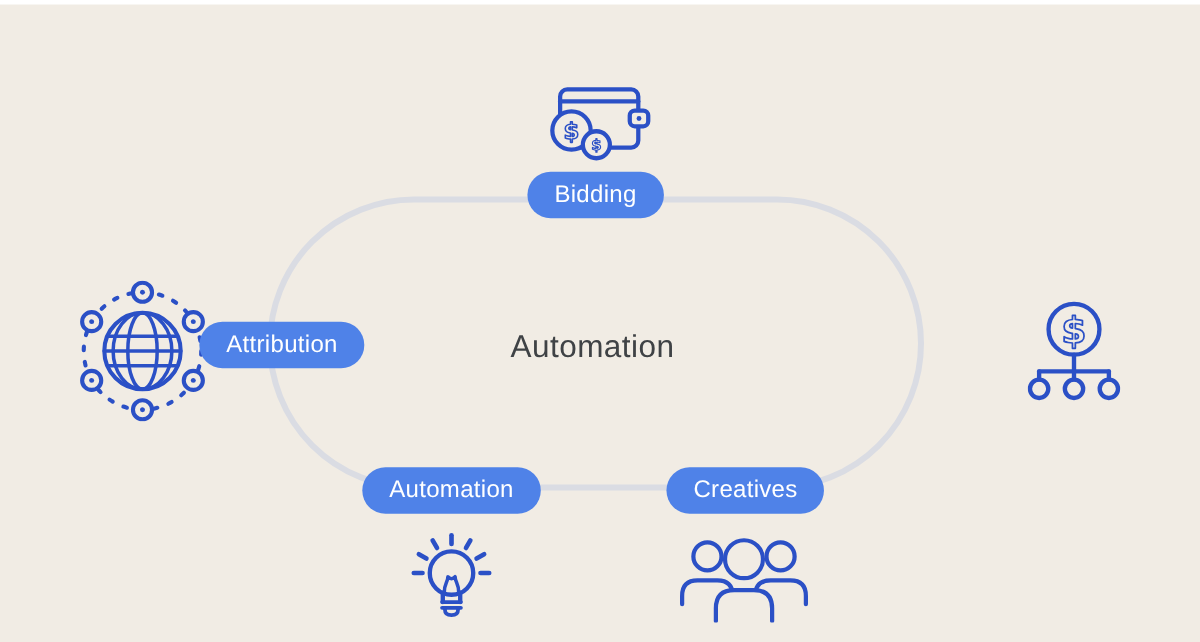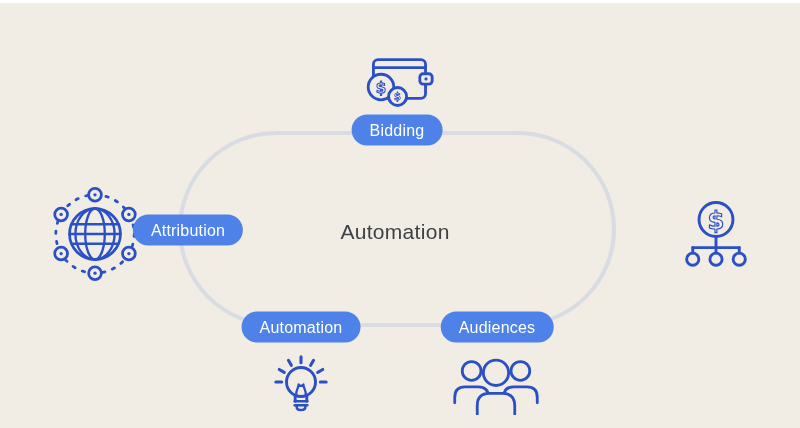--- a/index.html
+++ b/index.html
@@ -50,21 +50,21 @@
 
   <div class="top-strip"></div>
 
   <div class="ring"></div>
 
   <div class="center-label">Automation</div>
 
   <div class="pill bidding">Bidding</div>
   <div class="pill attribution">Attribution</div>
   <div class="pill creatives">Automation</div>
-  <div class="pill audiences">Audiences</div>
+  <div class="pill audiences">Creatives</div>
 
   <div class="icon wallet">
     <svg width="72" height="59" viewBox="0 0 76 62" fill="none" stroke="currentColor" stroke-width="3" stroke-linecap="round" stroke-linejoin="round">
       <rect x="11" y="11" width="55" height="41" rx="5"></rect>
       <line x1="11" y1="19.5" x2="66" y2="19.5"></line>
       <rect x="60" y="26" width="13" height="11" rx="3.5" fill="var(--background)"></rect>
       <circle cx="66.5" cy="31.5" r="1.7" fill="currentColor" stroke="none"></circle>
       <circle cx="19" cy="40" r="13.5" fill="var(--background)"></circle>
       <text x="19" y="46" text-anchor="middle" font-family="DejaVu Sans, sans-serif" font-size="16" font-weight="bold" stroke-width="1.1">$</text>
       <circle cx="36.5" cy="50" r="9.5" fill="var(--background)"></circle>

